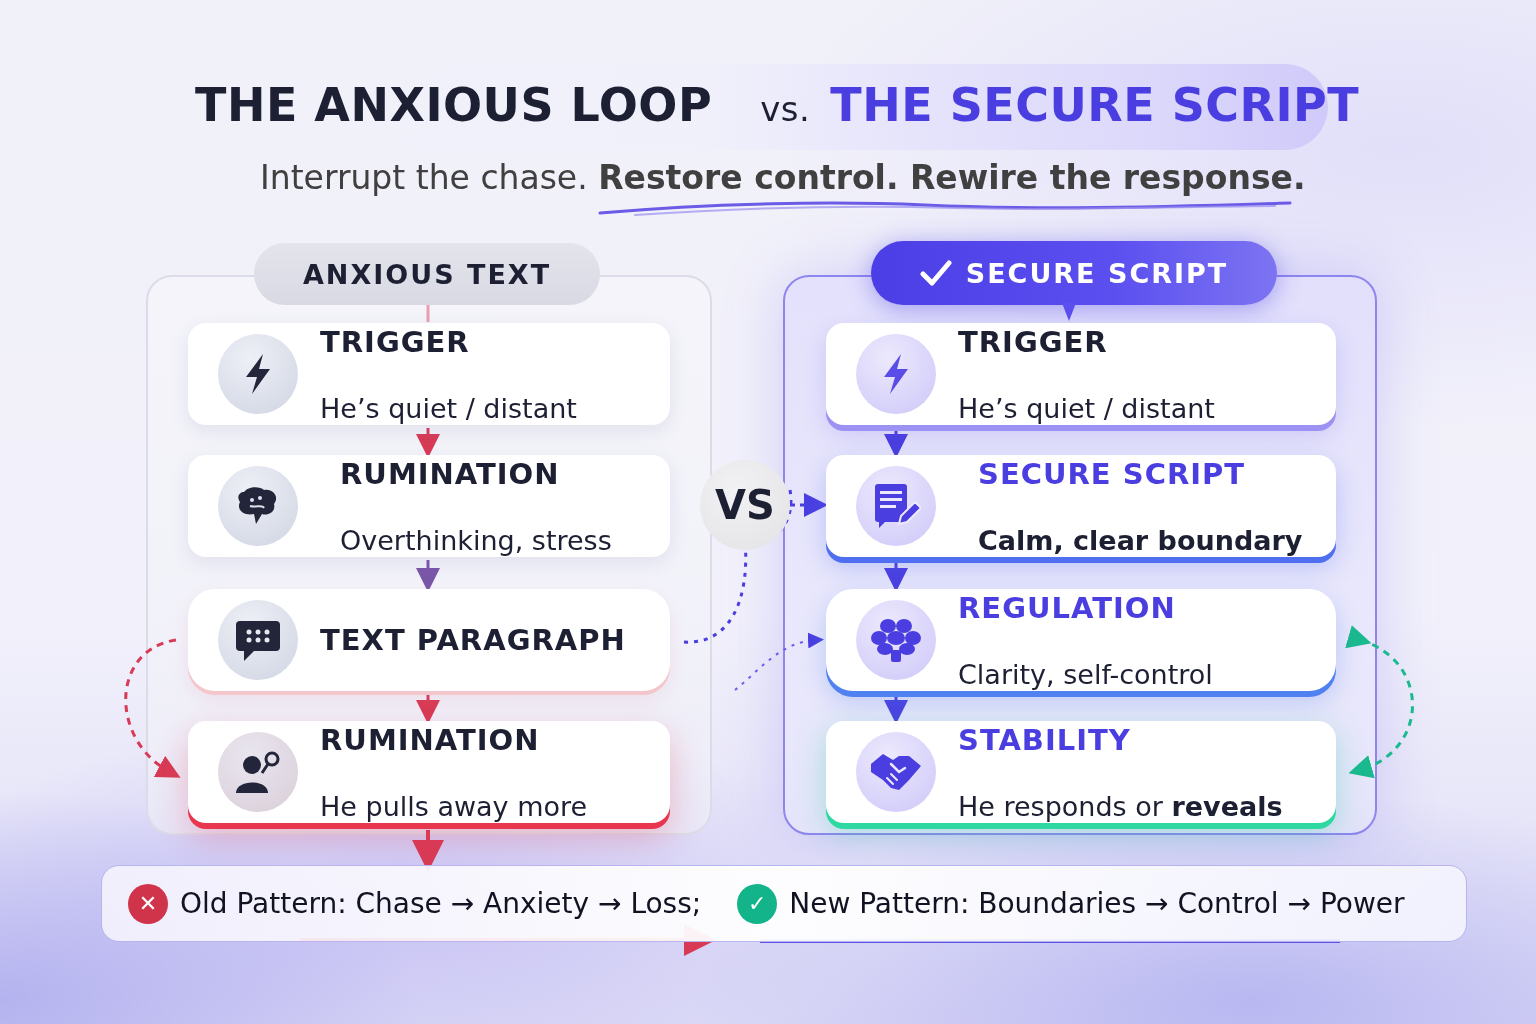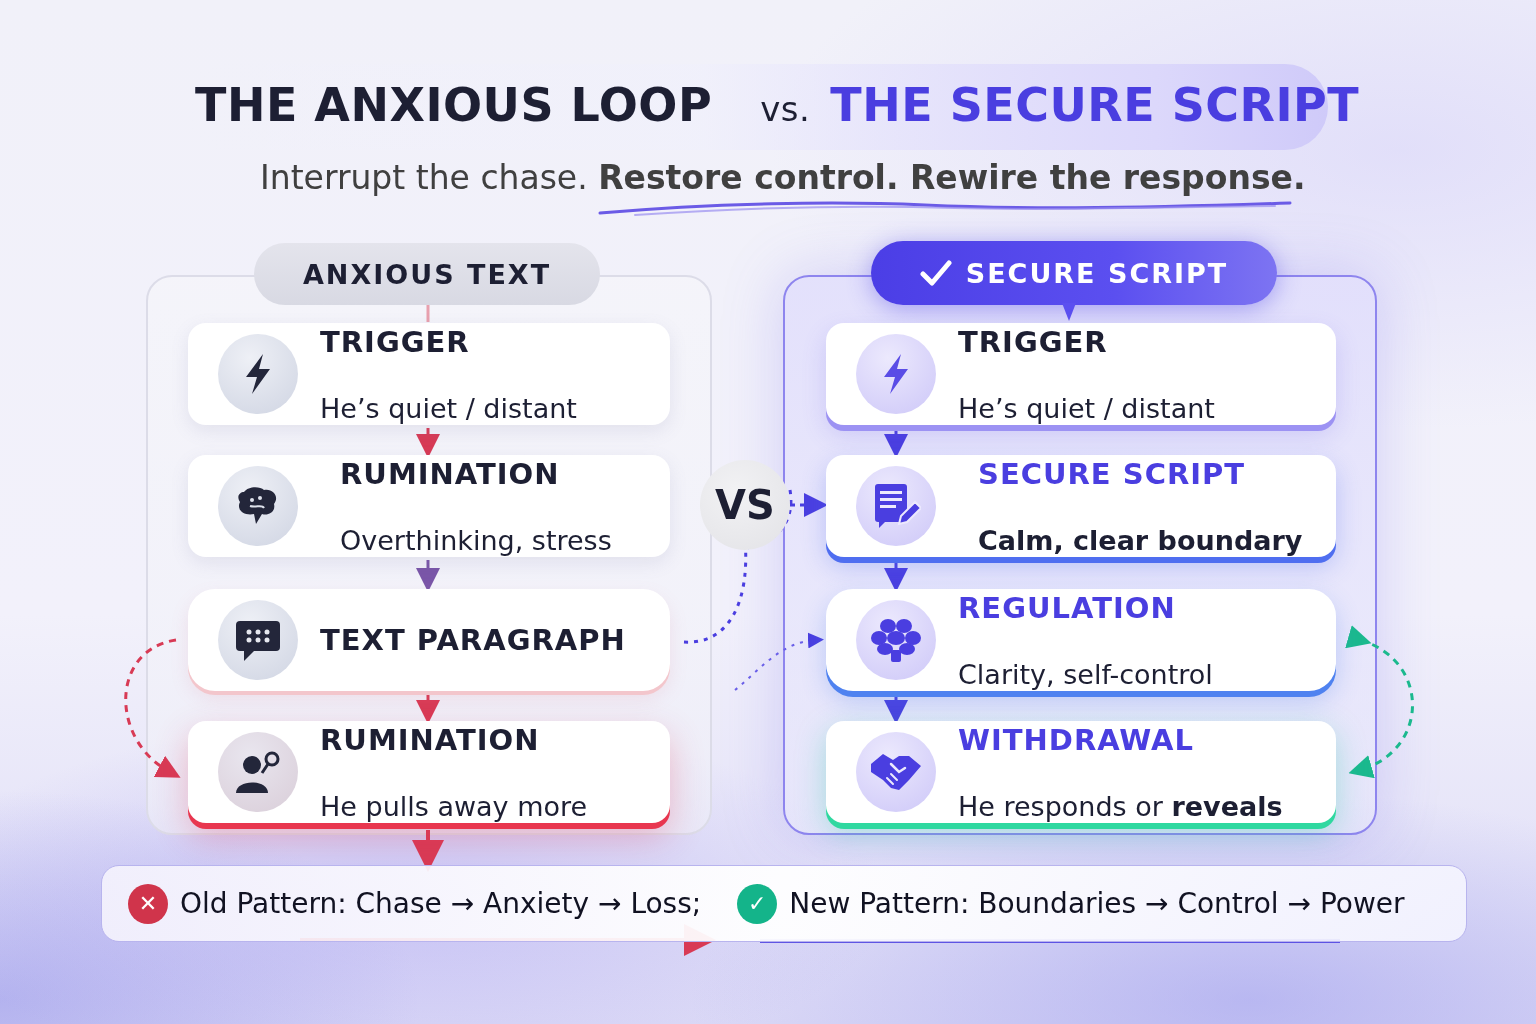--- a/index.html
+++ b/index.html
@@ -329,21 +329,21 @@
 
 <div class="card right c4">
   <div class="icon-circle">
     <svg width="54" height="44" viewBox="0 0 54 44">
       <path d="M2 14 L14 4 L24 10 L30 6 L40 6 L52 16 L40 30 L30 40 L22 38 L14 30 L2 22 Z" fill="#4a3ee0"></path>
       <path d="M22 14 L30 22 L36 18" stroke="#ece9fd" stroke-width="2.5" fill="none" stroke-linecap="round"></path>
       <path d="M18 28 L24 34 M22 24 L28 30" stroke="#ece9fd" stroke-width="2" fill="none" stroke-linecap="round"></path>
     </svg>
   </div>
   <div class="card-text">
-    <div class="card-title accent">WITHDRAWAL</div>
+    <div class="card-title accent">STABILITY</div>
     <div class="card-desc"><span>He responds or </span><b>reveals</b></div>
   </div>
 </div>
 
 <div class="abs footer">
   <div class="footer-item">
     <span class="badge bad">✕</span>
     <span>Old Pattern: Chase → Anxiety → Loss;</span>
   </div>
   <div class="footer-item">

